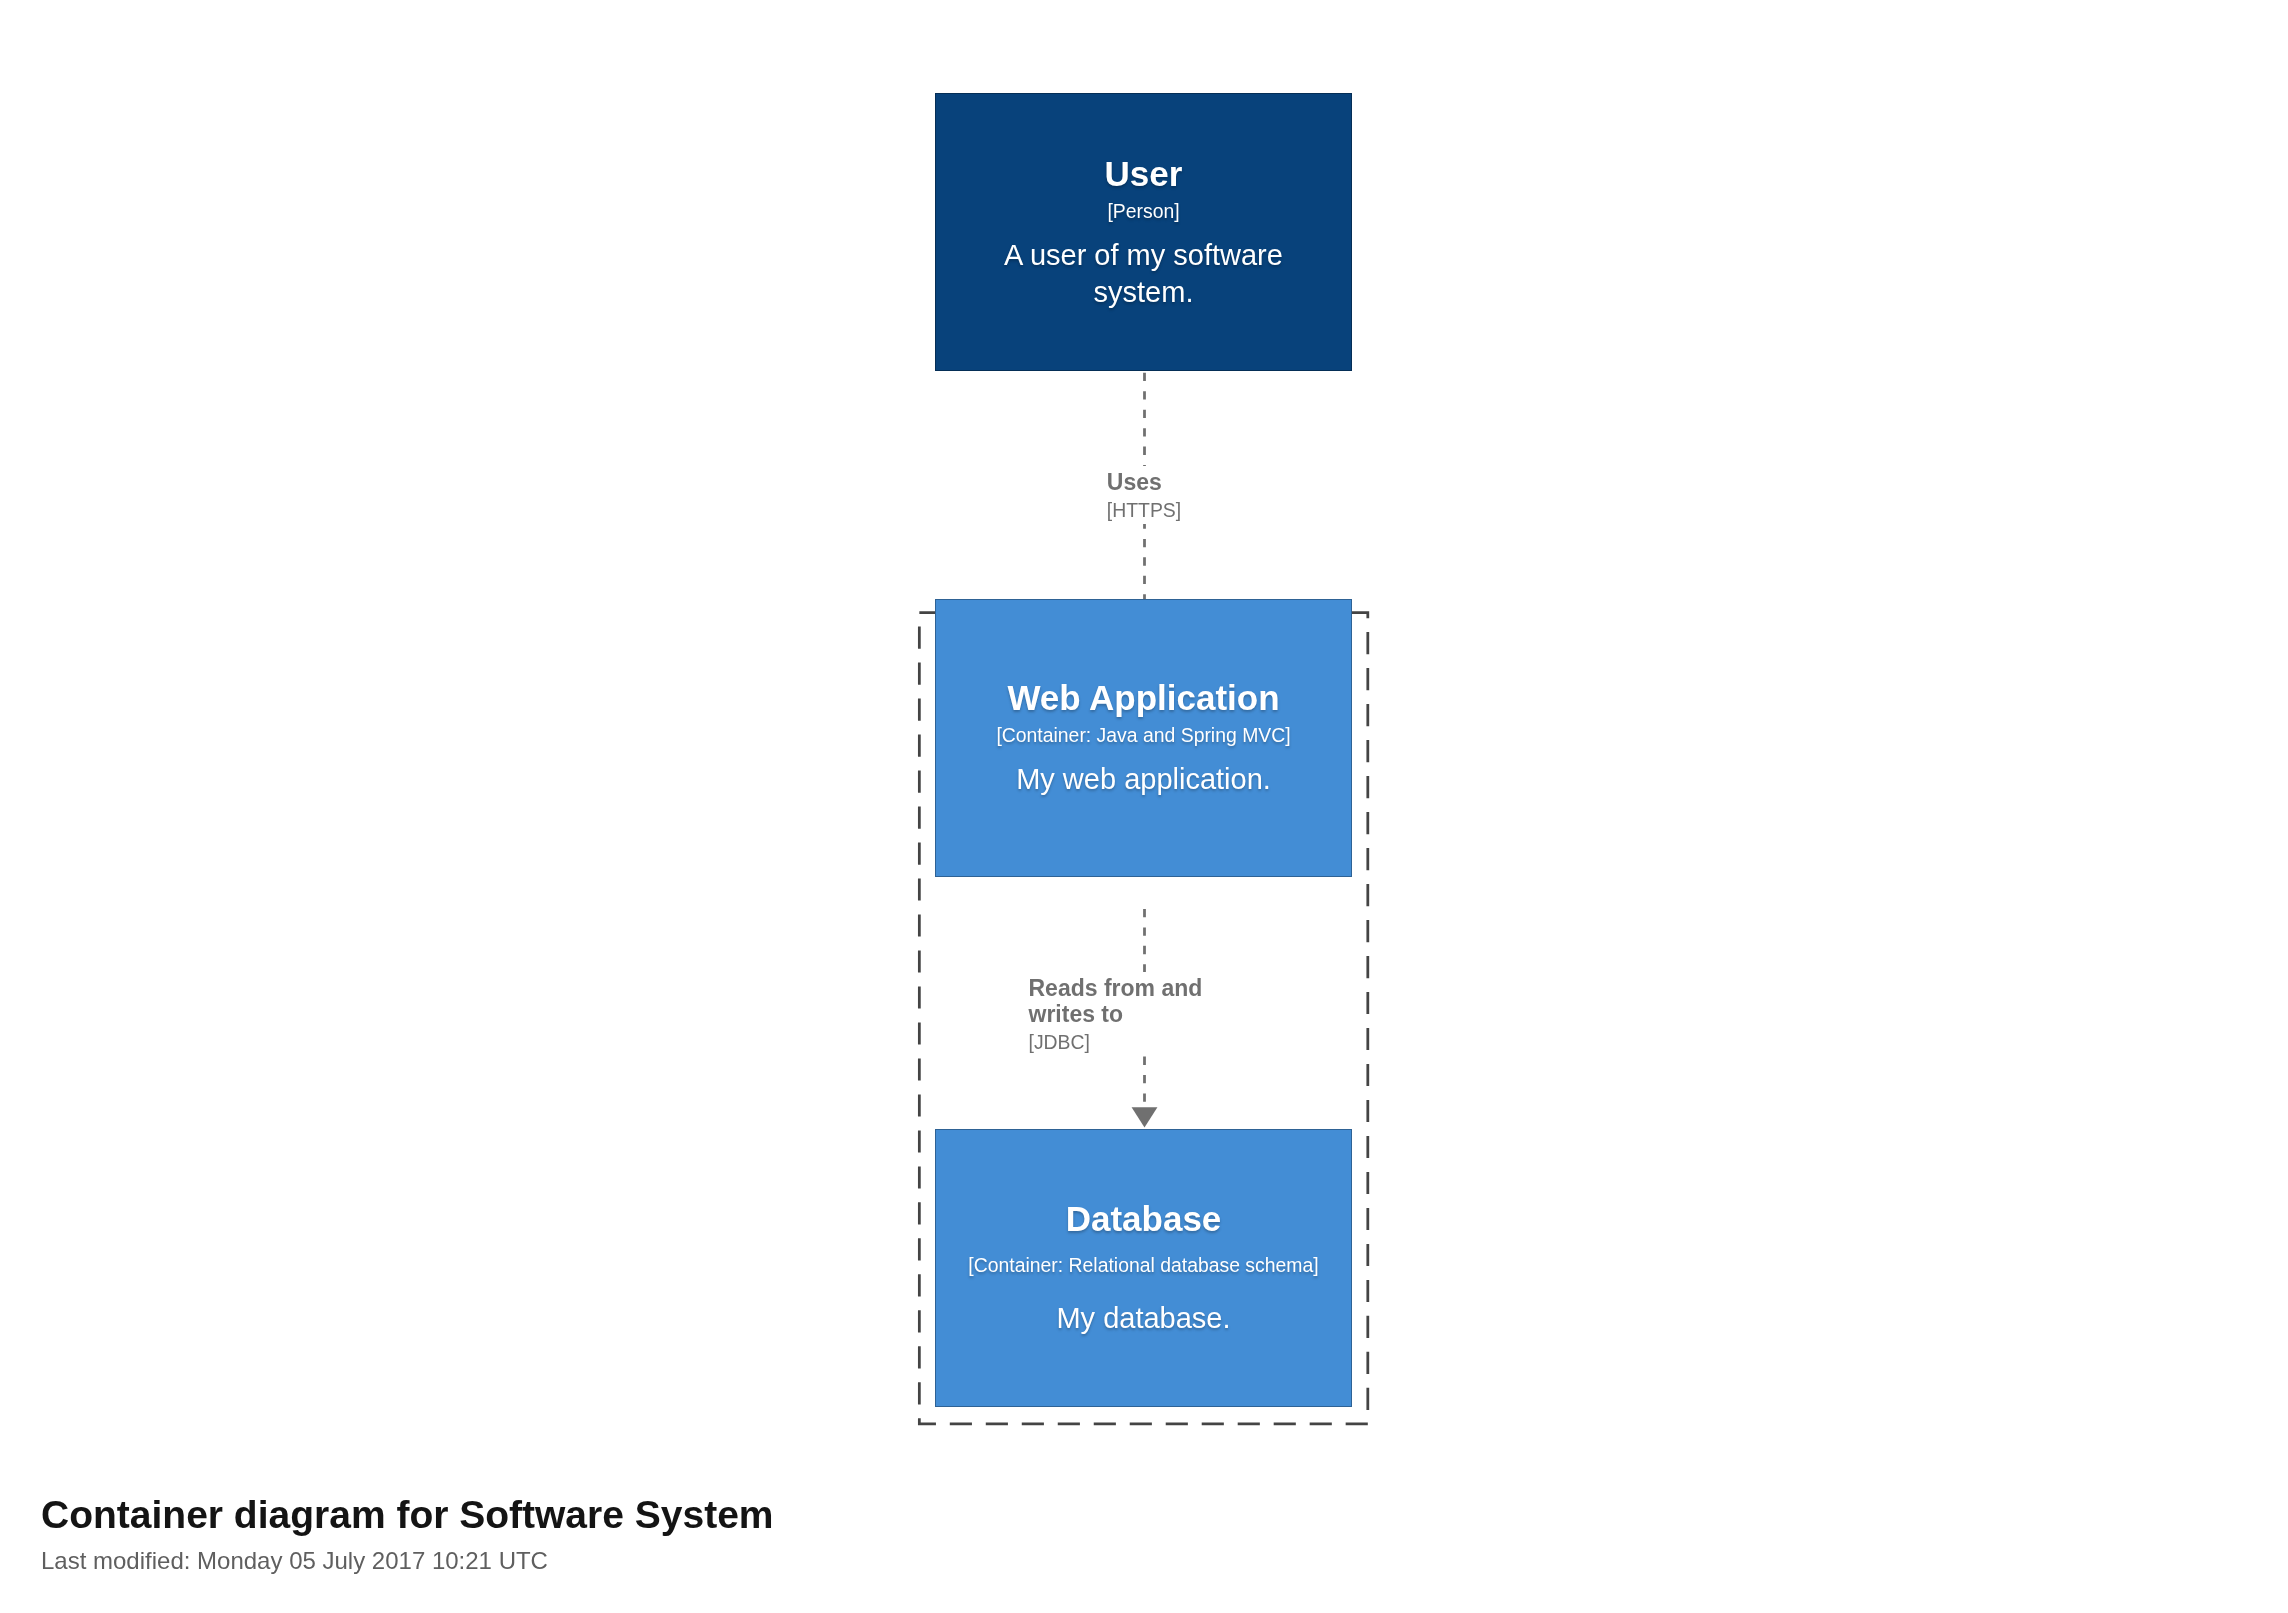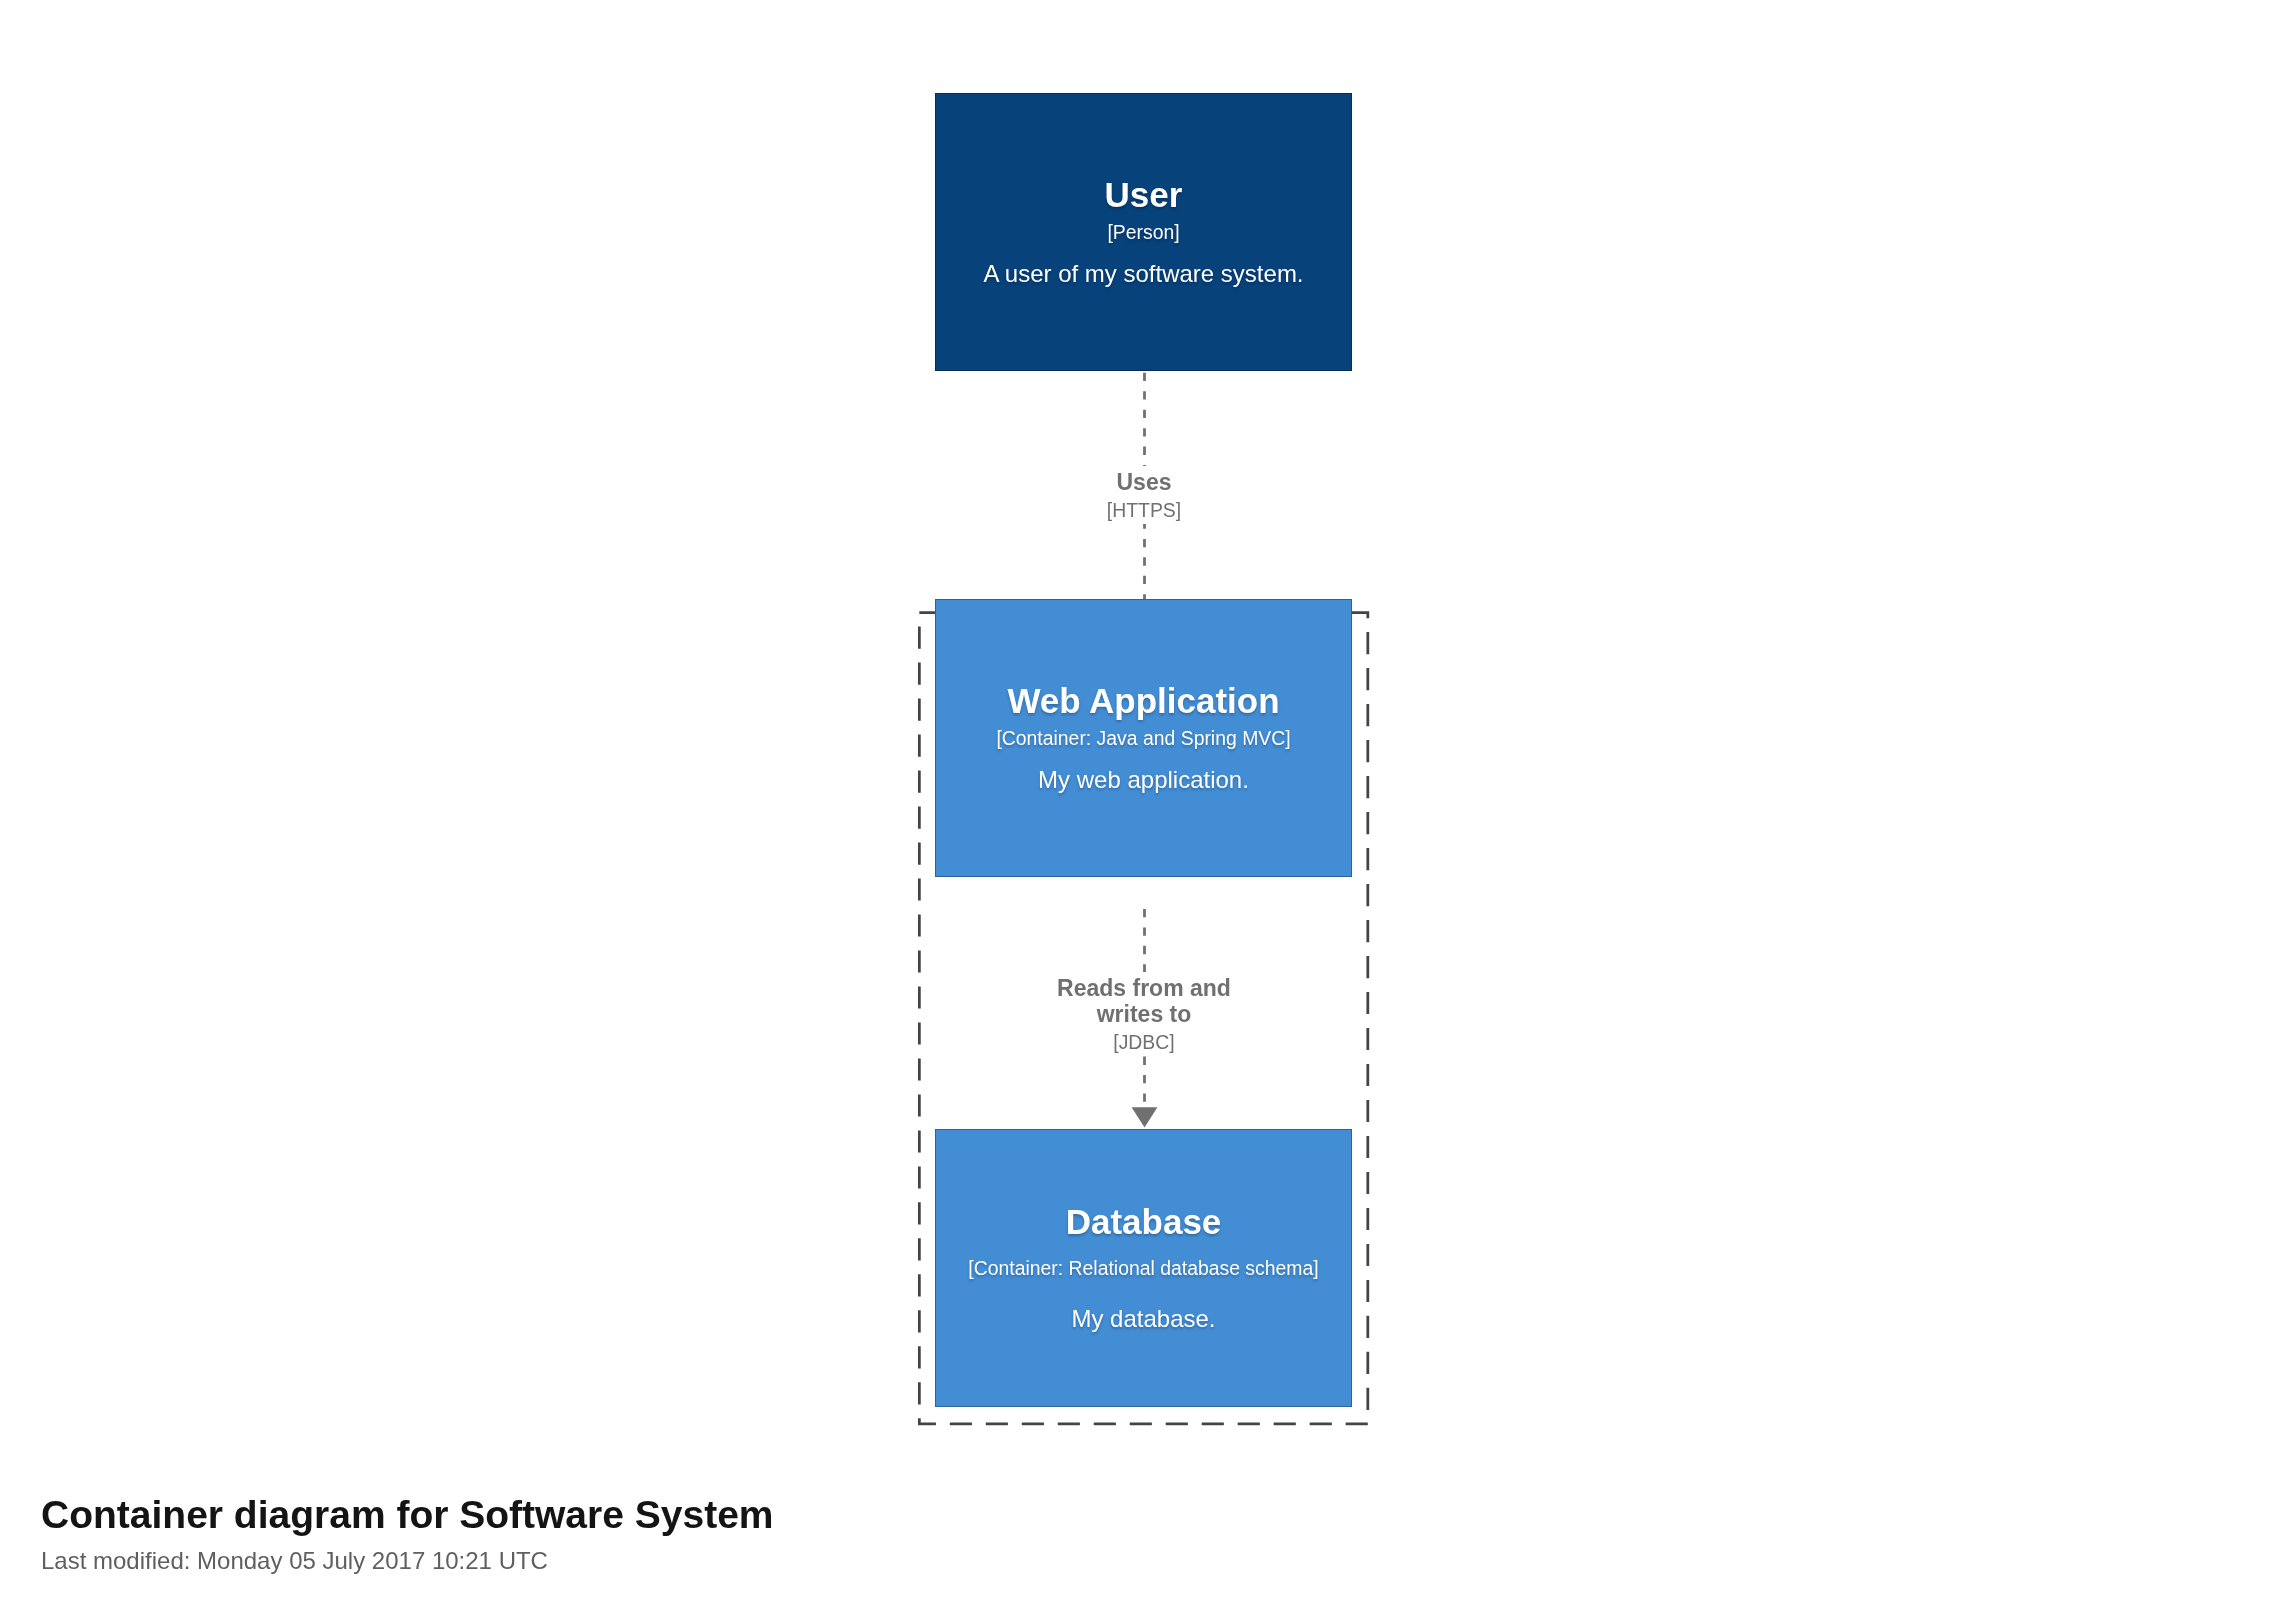--- a/index.html
+++ b/index.html
@@ -58,27 +58,26 @@
   .node.person {
     background: var(--person-bg);
     border: 1.8px solid var(--person-border);
   }
   .node.container-node {
     background: var(--container-bg);
     border: 1.8px solid var(--container-border);
   }
   .node-name { font-size: 35px; font-weight: bold; line-height: 1.15; }
   .node-meta { font-size: 19.4px; margin-top: 5.5px; line-height: 1.2; }
-  .node-desc { font-size: 24px; margin-top: 14px; line-height: 1.25; }
+  .node-desc { font-size: 29px; margin-top: 14px; line-height: 1.25; }
 
   .rel-label {
     position: absolute;
     transform: translateX(-50%);
     background: var(--page-bg);
-    text-align: center;
     color: var(--relationship);
     padding: 2.8px 9.2px;
   }
   .rel-name { font-size: 23px; font-weight: bold; line-height: 1.15; }
   .rel-tech { font-size: 19.4px; margin-top: 4.6px; line-height: 1.1; }
   .rel-label.wrapped .rel-name { max-width: 231px; }
 
   .footer {
     position: absolute;
     left: 41px; top: 1495px;

